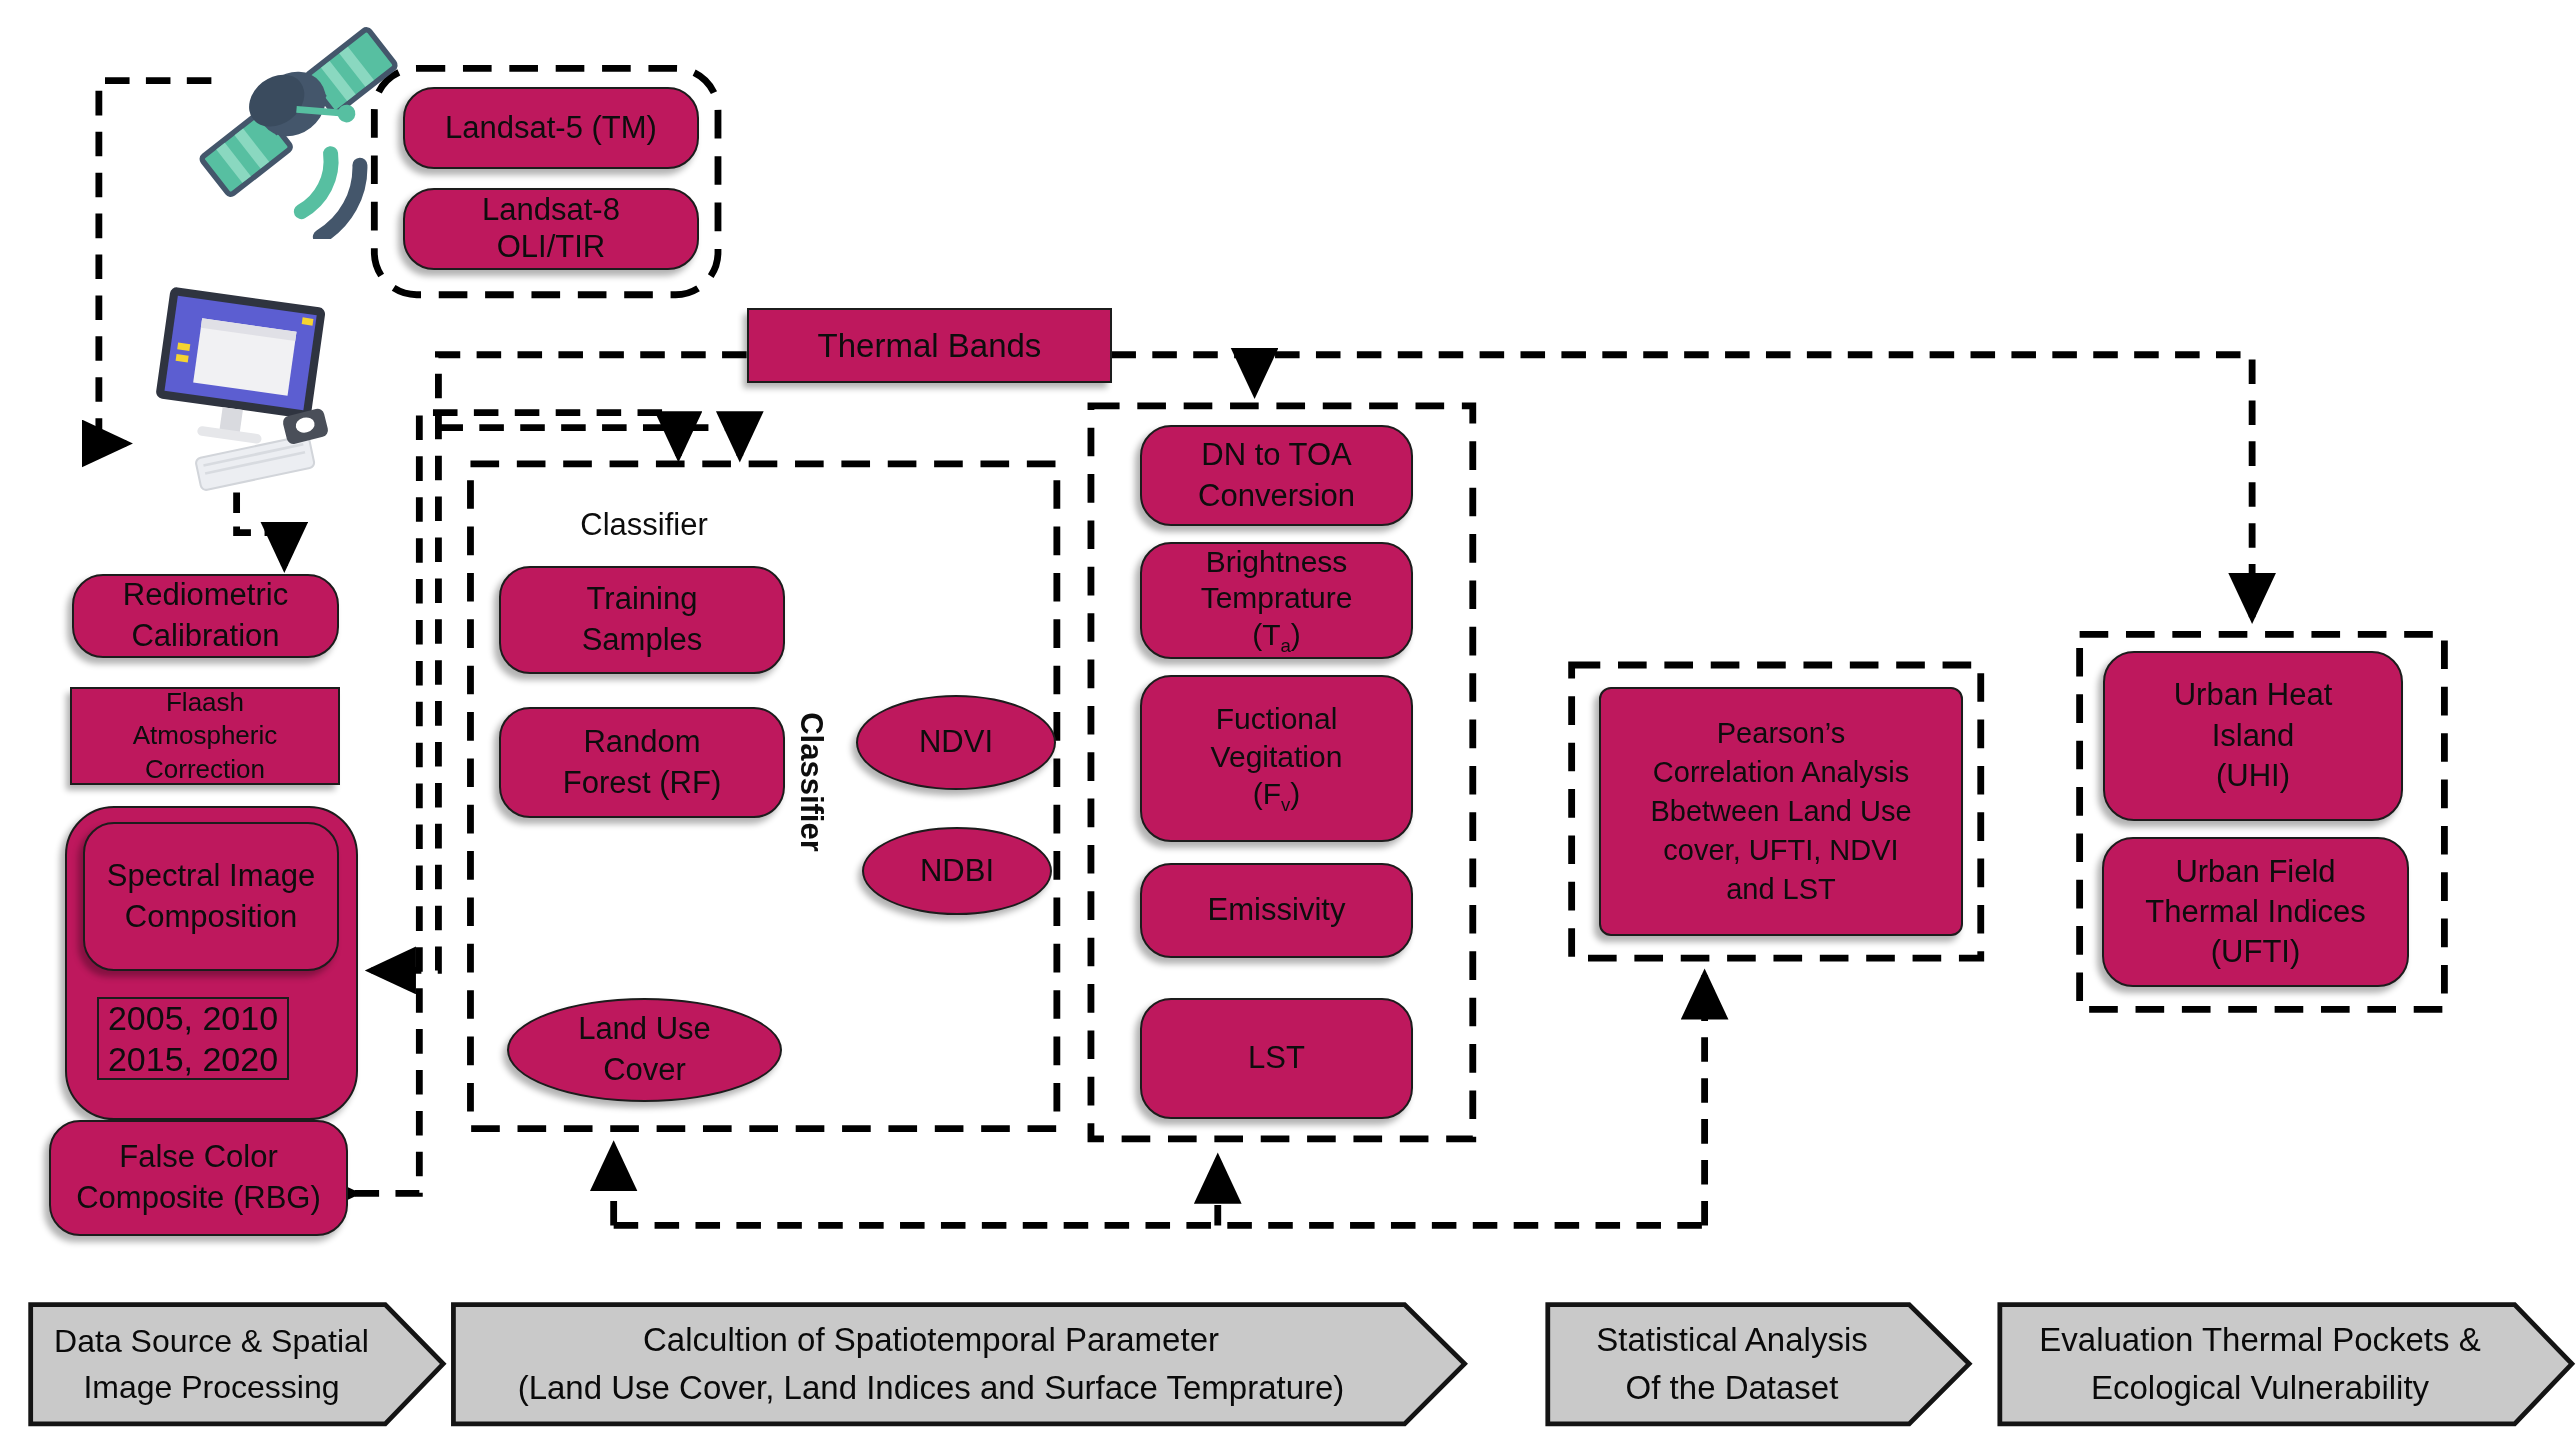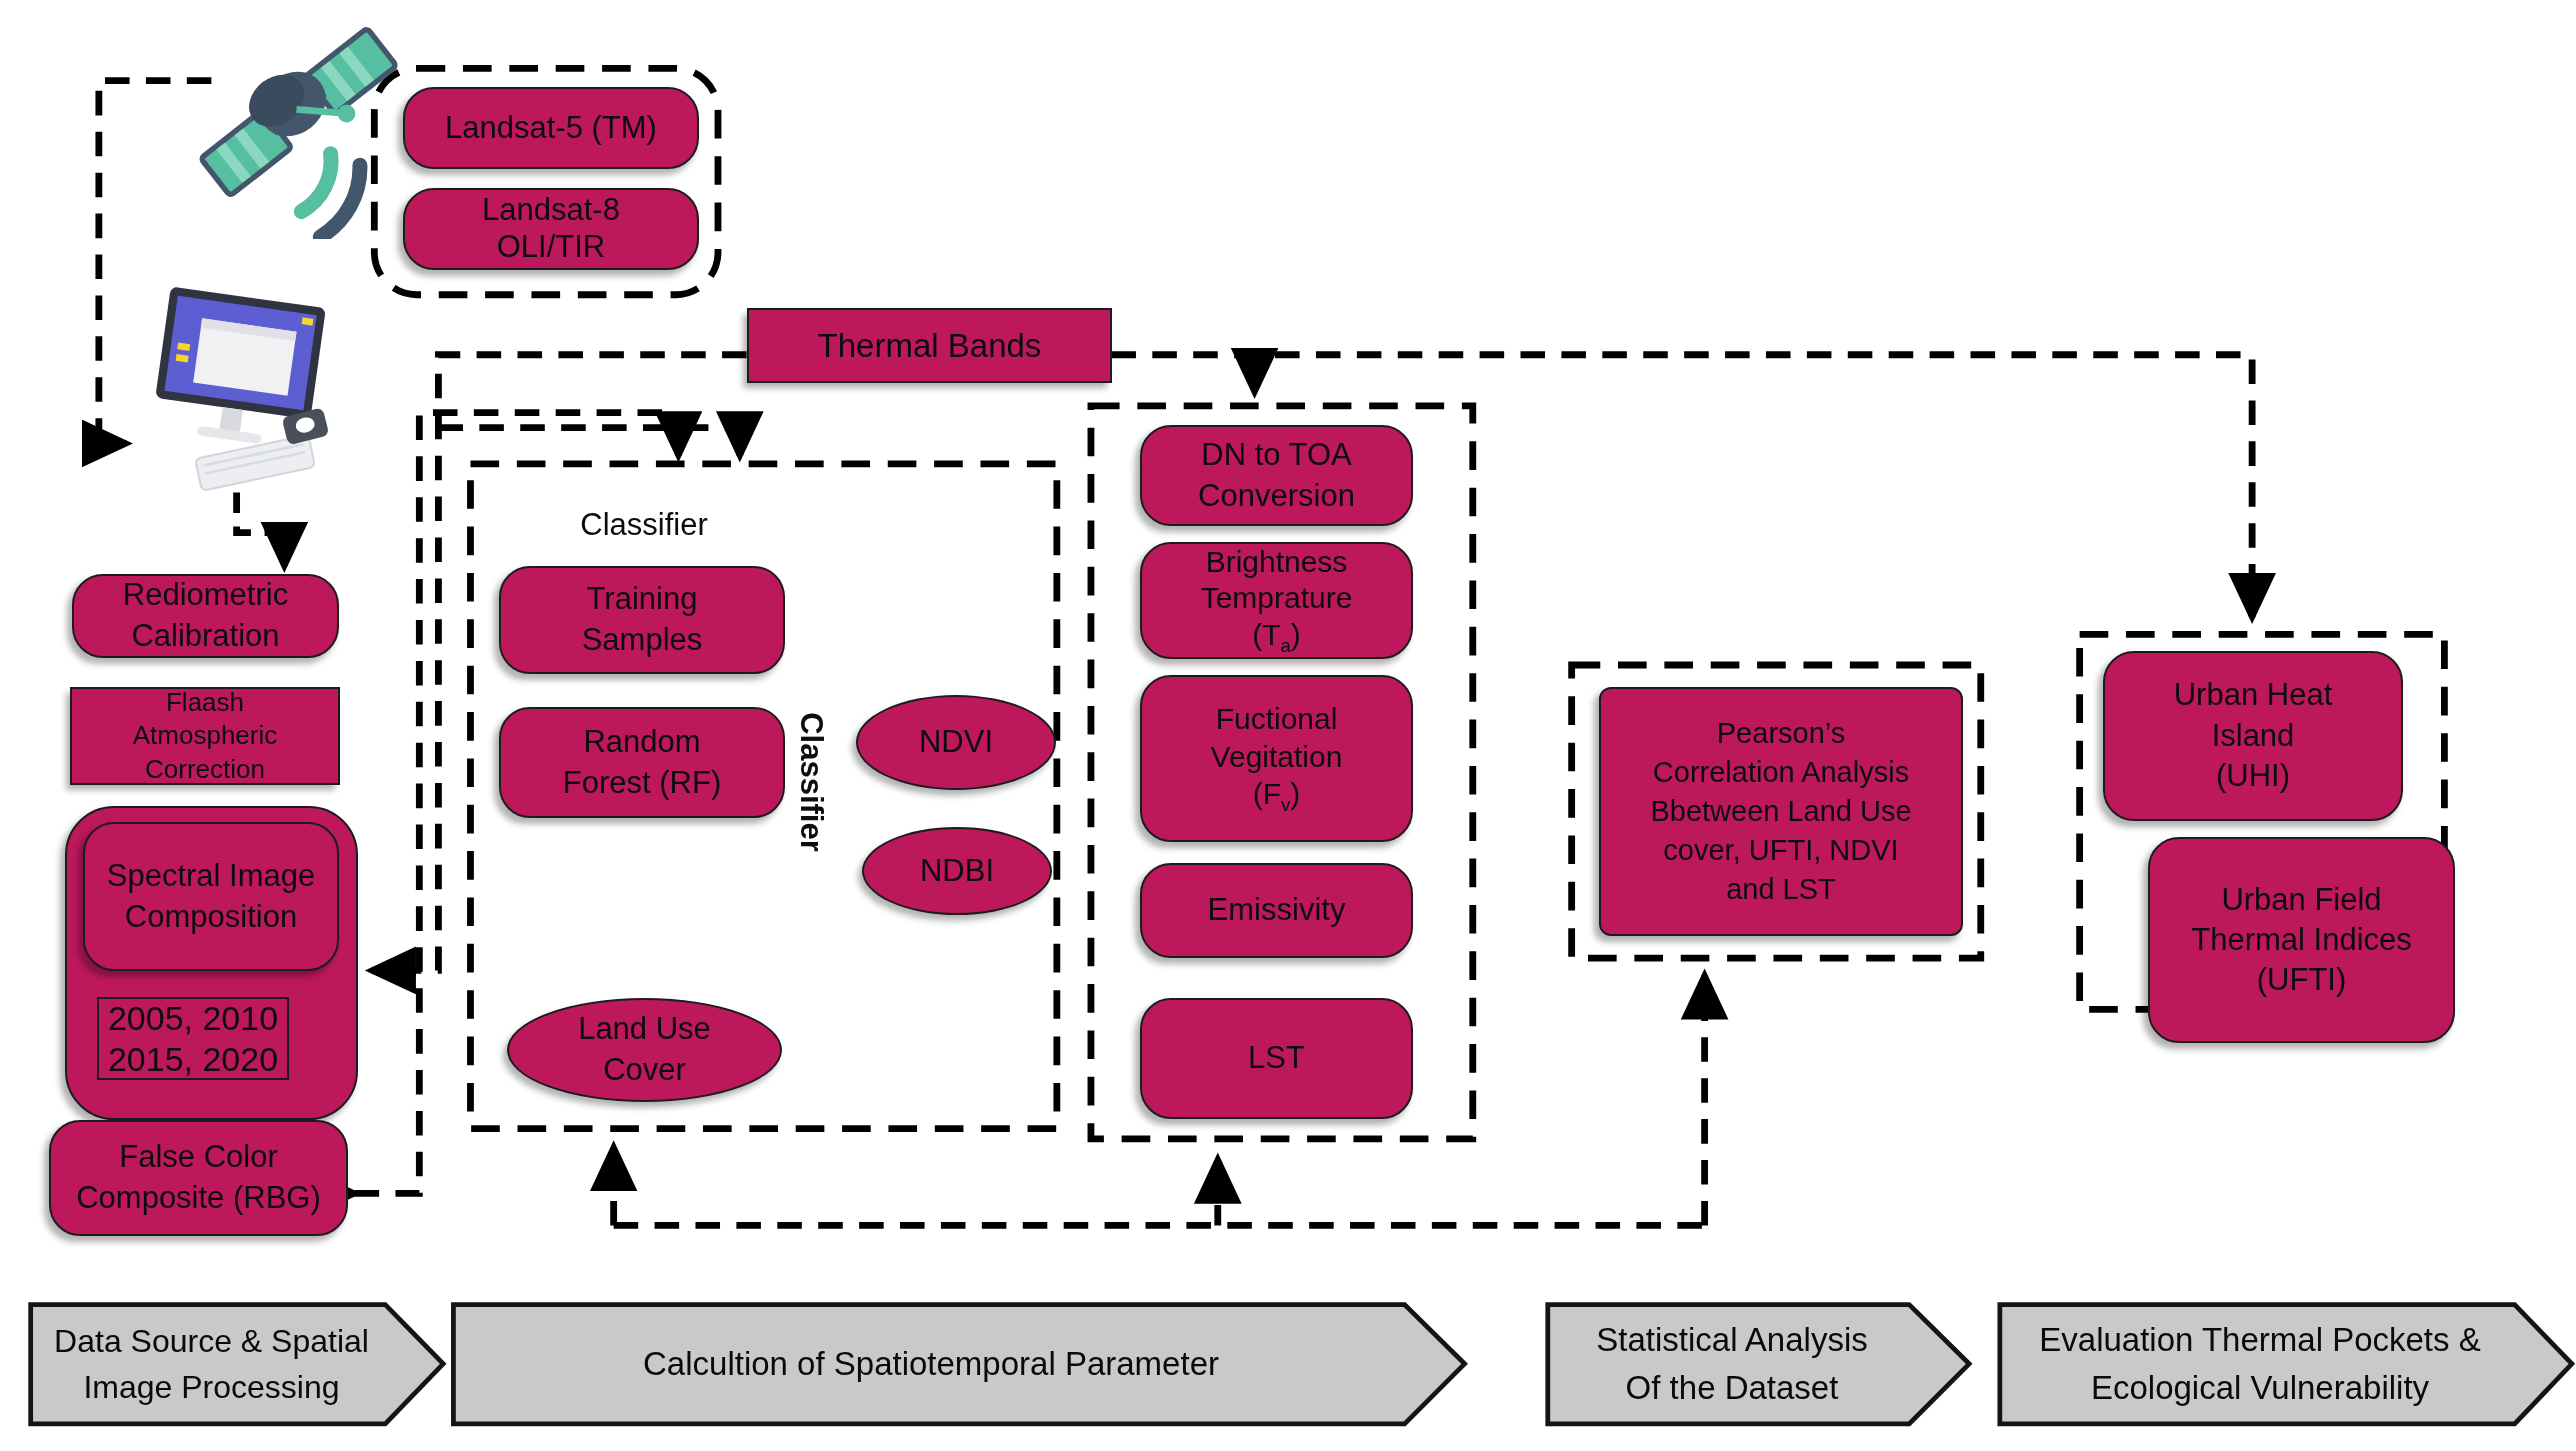--- a/index.html
+++ b/index.html
@@ -192,32 +192,33 @@
     <span>Bbetween Land Use</span>
     <span>cover, UFTI, NDVI</span>
     <span>and LST</span>
   </div>
 
   <div class="box rounded" style="left:2103px;top:651px;width:300px;height:170px;">
     <span>Urban Heat</span>
     <span>Island</span>
     <span>(UHI)</span>
   </div>
-  <div class="box rounded" style="left:2102px;top:837px;width:307px;height:206px;line-height:1.3;margin-left:46px;">
+  <div class="box rounded" style="left:2102px;top:837px;width:307px;height:150px;line-height:1.3;">
     <span>Urban Field</span>
     <span>Thermal  Indices</span>
     <span>(UFTI)</span>
   </div>
 
   <div class="bannertext" style="left:41px;top:1309px;width:341px;height:110px;font-size:32px;">
     <span>Data Source &amp; Spatial</span>
     <span>Image Processing</span>
   </div>
   <div class="bannertext" style="left:464px;top:1309px;width:934px;height:110px;">
     <span>Calcultion of Spatiotemporal Parameter</span>
+    <span>(Land Use Cover, Land Indices and Surface Temprature)</span>
   </div>
   <div class="bannertext" style="left:1558px;top:1309px;width:348px;height:110px;">
     <span>Statistical Analysis</span>
     <span>Of the Dataset</span>
   </div>
   <div class="bannertext" style="left:2011px;top:1309px;width:498px;height:110px;">
     <span>Evaluation Thermal Pockets &amp;</span>
     <span>Ecological Vulnerability</span>
   </div>
 

